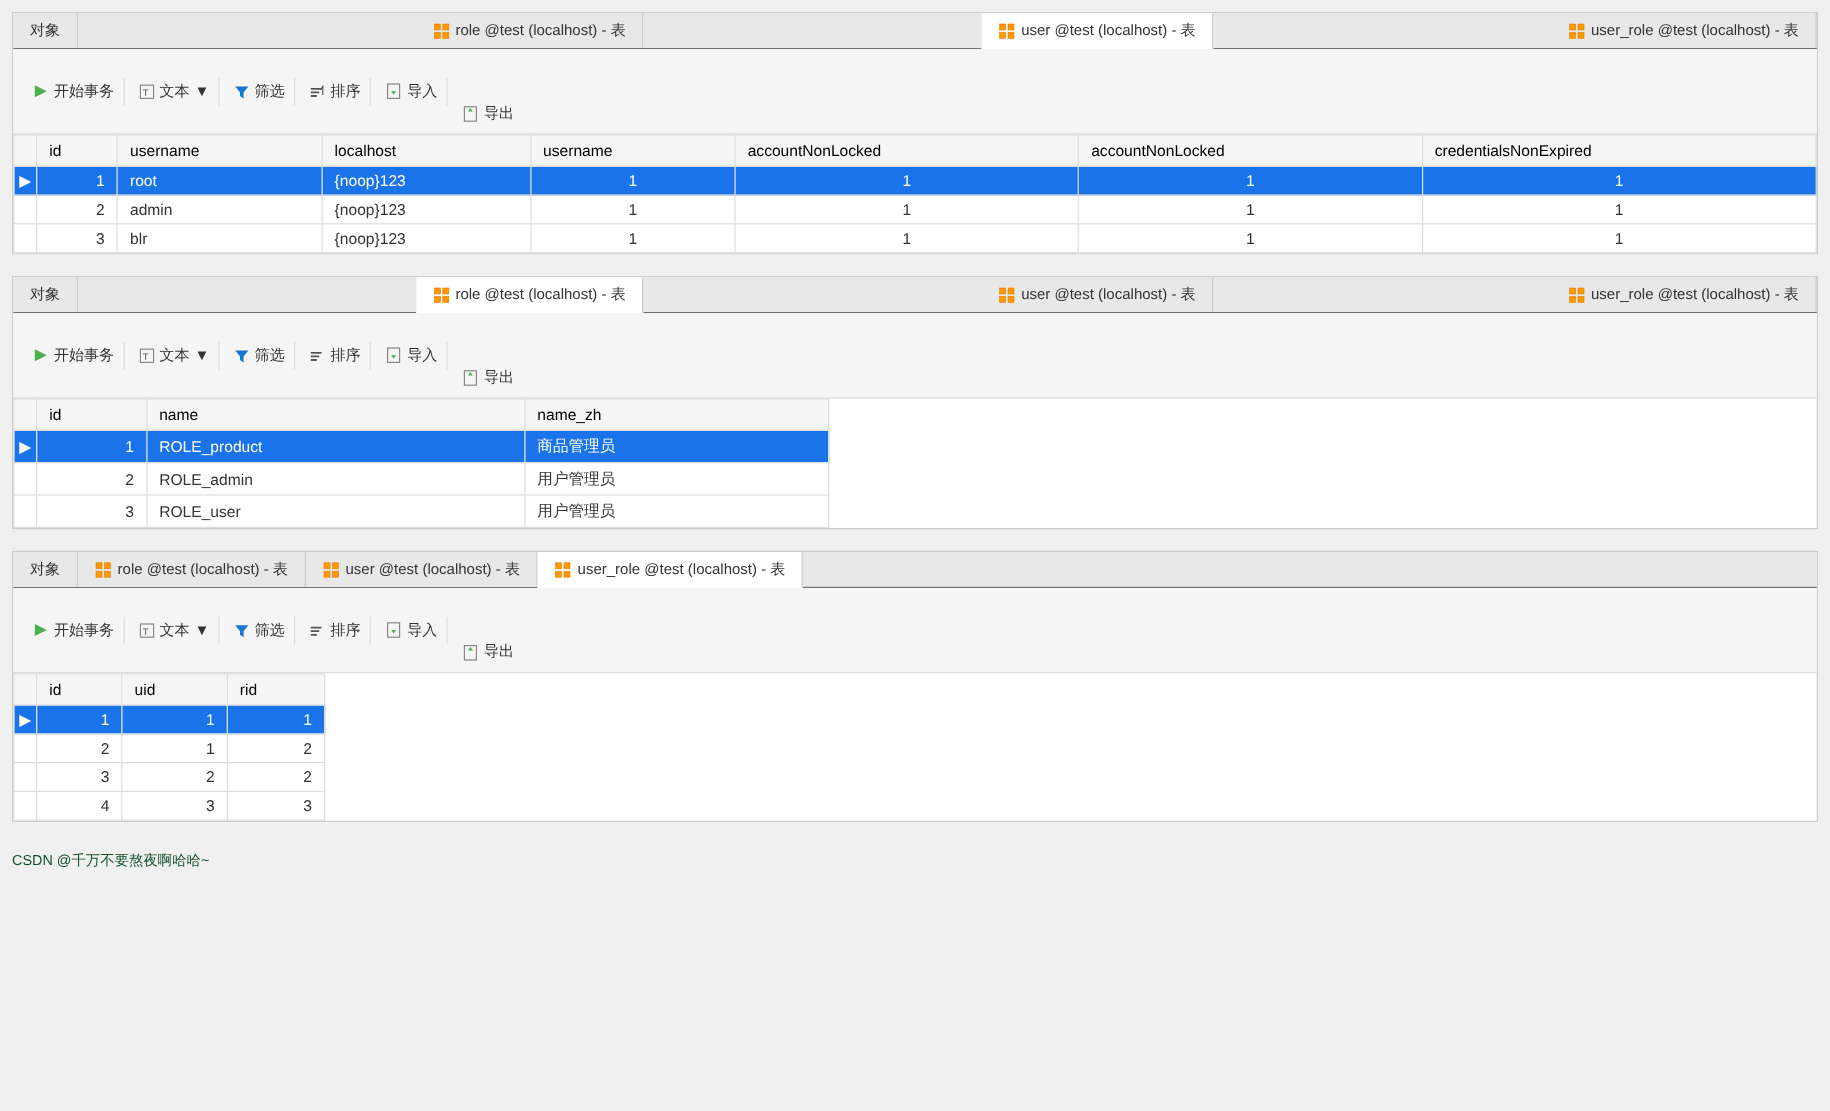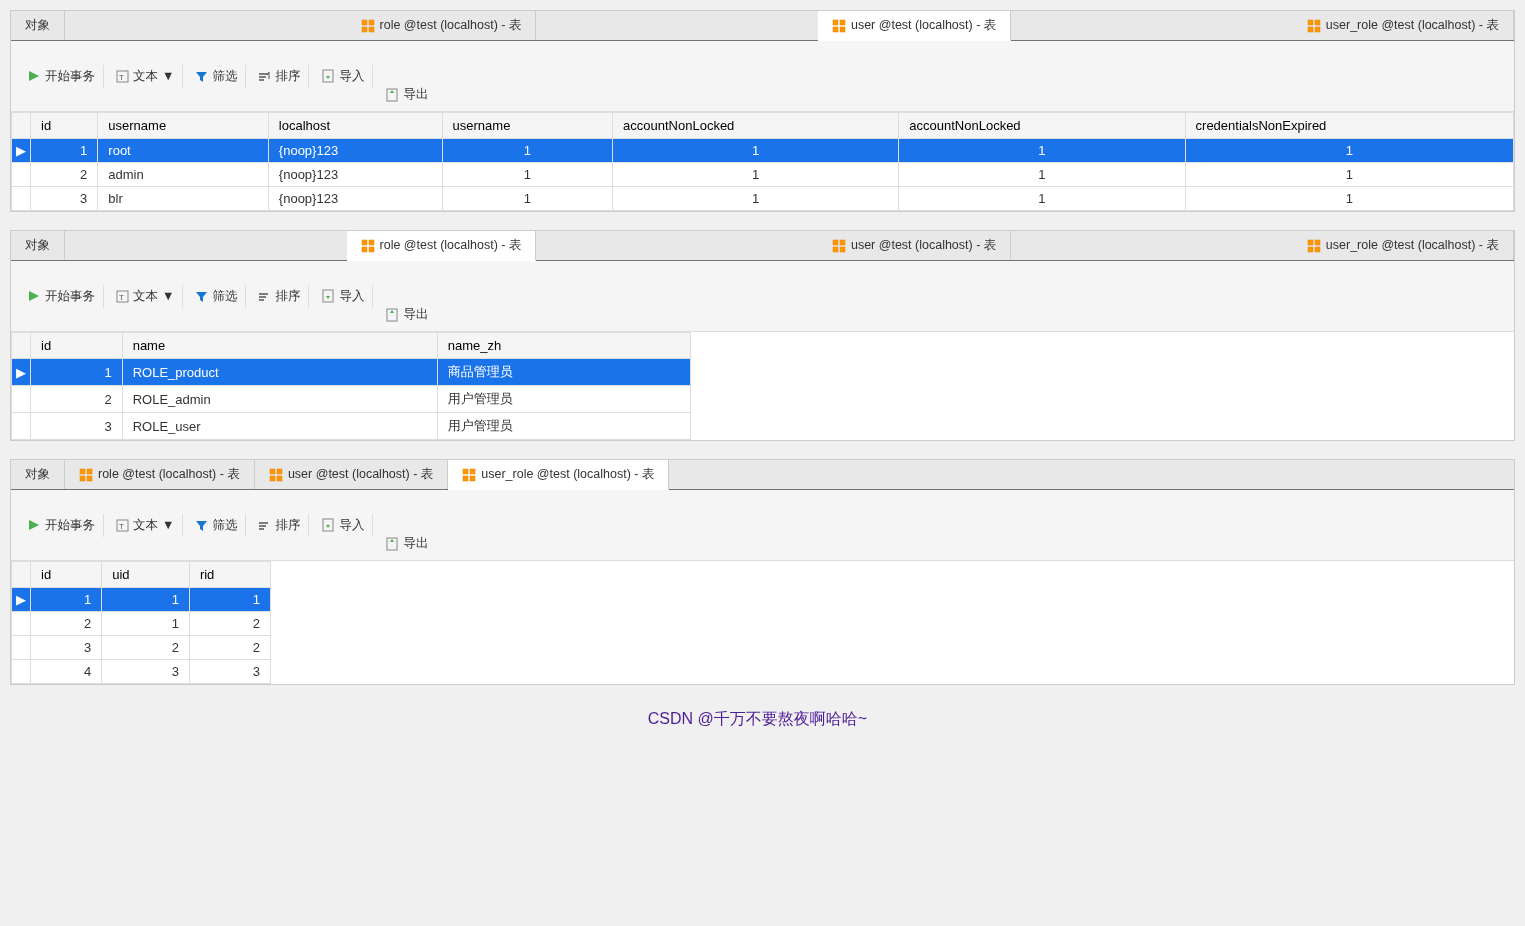--- a/index.html
+++ b/index.html
@@ -93,23 +93,23 @@
     }
     .data-table tr.selected td.row-arrow {
       background: #1a73e8;
       color: #fff;
     }
     .row-num-cell {
       text-align: right;
       min-width: 30px;
     }
     .watermark {
-      text-align: center;
-      font-size: 16px;
-      color: #4c1d95;
+      text-align: left;
+      font-size: 12px;
+      color: #14532d;
       padding: 6px 10px 2px 0;
     }
     
     .grid-icon {
       display: inline-block;
       width: 14px;
       height: 14px;
       position: relative;
     }
     .grid-icon svg {

